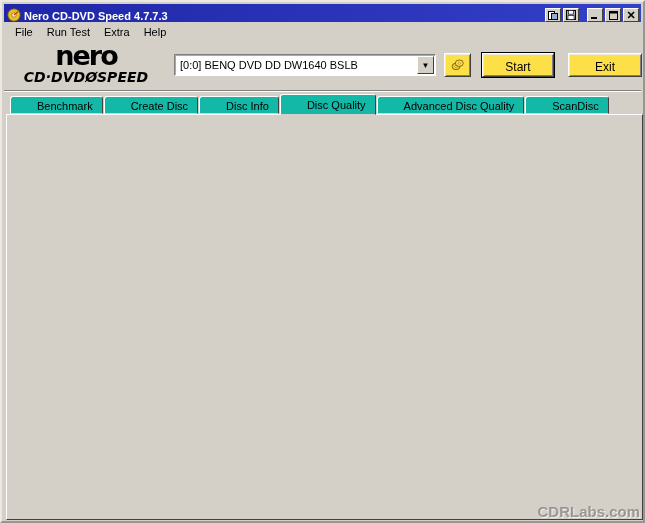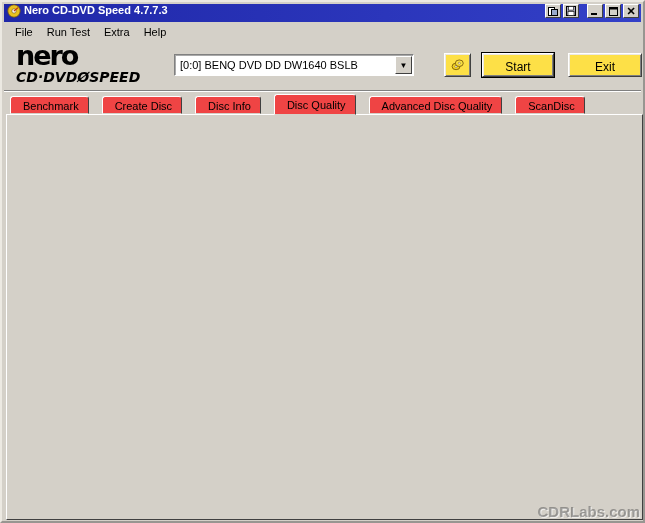--- a/index.html
+++ b/index.html
@@ -5,51 +5,51 @@
   html,body{margin:0;padding:0;background:#3a6ea5;}
   *{box-sizing:border-box;}
   .win{
     position:relative;width:645px;height:523px;background:#d4d0c8;
     border:2px outset #ece9e2;
     font-family:"Liberation Sans",sans-serif;font-size:11px;color:#000;
     overflow:hidden;
   }
   
   .titlebar{position:absolute;left:2px;top:2px;right:2px;height:18px;
-    background:linear-gradient(90deg,#1f27a8,#3340c8);display:flex;align-items:flex-start;padding:0 2px;}
+    background:linear-gradient(90deg,#1f27a8,#3340c8);display:flex;align-items:flex-end;padding:0 2px;}
   .titlebar .ticon{width:14px;height:14px;margin:0 3px 0 1px;flex:0 0 auto;}
   .titlebar .ttext{color:#fff;font-weight:bold;font-size:11px;flex:1;white-space:nowrap;}
   .tbtn{width:16px;height:14px;background:#d4d0c8;border:1px solid;border-color:#fff #404040 #404040 #fff;
     margin-left:2px;display:flex;align-items:center;justify-content:center;font-size:9px;line-height:1;
     font-family:"Liberation Sans",sans-serif;flex:0 0 auto;padding:0;}
   .tbtn-gap{width:6px;flex:0 0 auto;}
   
   .menubar{position:absolute;left:2px;top:21px;right:2px;height:18px;display:flex;align-items:center;padding-left:4px;background:#d4d0c8;}
   .menuitem{padding:2px 7px;}
   
   .toolbar{position:absolute;left:2px;top:40px;right:2px;height:47px;}
-  .logo{position:absolute;left:12px;top:0px;width:140px;line-height:1;}
+  .logo{position:absolute;left:12px;top:0px;width:140px;text-align:center;line-height:1;}
   .logo .nero{font-weight:bold;font-size:27px;letter-spacing:-2px;font-family:"DejaVu Sans",sans-serif;}
   .logo .cdspeed{font-weight:bold;font-style:italic;font-size:14px;letter-spacing:0px;margin-top:1px;font-family:"DejaVu Sans",sans-serif;}
-  .combo{position:absolute;left:170px;top:12px;width:240px;height:22px;background:#fff;
+  .combo{position:absolute;left:170px;top:12px;width:262px;height:22px;background:#fff;
     border:1px solid;border-color:#808080 #fff #fff #808080;box-shadow:inset 1px 1px 0 rgba(64,64,64,.45);
     display:flex;align-items:center;}
   .combo .ctext{flex:1;padding-left:5px;white-space:nowrap;overflow:hidden;}
   .combo .cbtn{width:17px;height:18px;margin-right:1px;background:#d4d0c8;border:1px solid;
     border-color:#fff #404040 #404040 #fff;display:flex;align-items:center;justify-content:center;font-size:8px;}
   .toolbtn{position:absolute;top:11px;background:#fde047;border:1px solid;border-color:#fff #404040 #404040 #fff;
     box-shadow:inset 1px 1px 0 #ece9e2, inset -1px -1px 0 #808080;}
   .discbtn{left:440px;width:27px;height:24px;display:flex;align-items:center;justify-content:center;}
   .pushbtn{height:24px;text-align:center;font-size:12px;padding-top:4px;}
   .startbtn{left:478px;width:72px;outline:1px solid #000;}
   .exitbtn{left:564px;width:74px;}
   .tb-sep{position:absolute;left:2px;top:88px;right:2px;height:2px;border-top:1px solid #808080;border-bottom:1px solid #fff;}
   
   .tabbar{position:absolute;left:8px;top:91px;height:21px;display:flex;align-items:flex-end;z-index:3;}
-  .tab{height:18px;padding:3px 9px 0 12px;margin-right:13px;background:#ef4444;
+  .tab{height:18px;padding:3px 9px 0 26px;margin-right:1px;background:#14b8a6;
     border:1px solid;border-color:#fff #404040 #d4d0c8 #fff;border-radius:3px 3px 0 0;white-space:nowrap;}
   .tab.active{height:21px;padding-top:4px;font-size:11px;position:relative;z-index:4;
     border-color:#fff #404040 #d4d0c8 #fff;margin-bottom:-1px;}
   .panel{position:absolute;left:4px;top:112px;width:637px;height:406px;background:#d4d0c8;
     border:1px solid;border-color:#fff #404040 #404040 #fff;z-index:2;}
   
   .chartsvg{position:absolute;}
   #chart1{left:6px;top:121px;}
   #chart2{left:6px;top:284px;}
   .vsep{position:absolute;left:486px;top:118px;height:398px;width:2px;border-left:1px solid #808080;border-right:1px solid #fff;}

